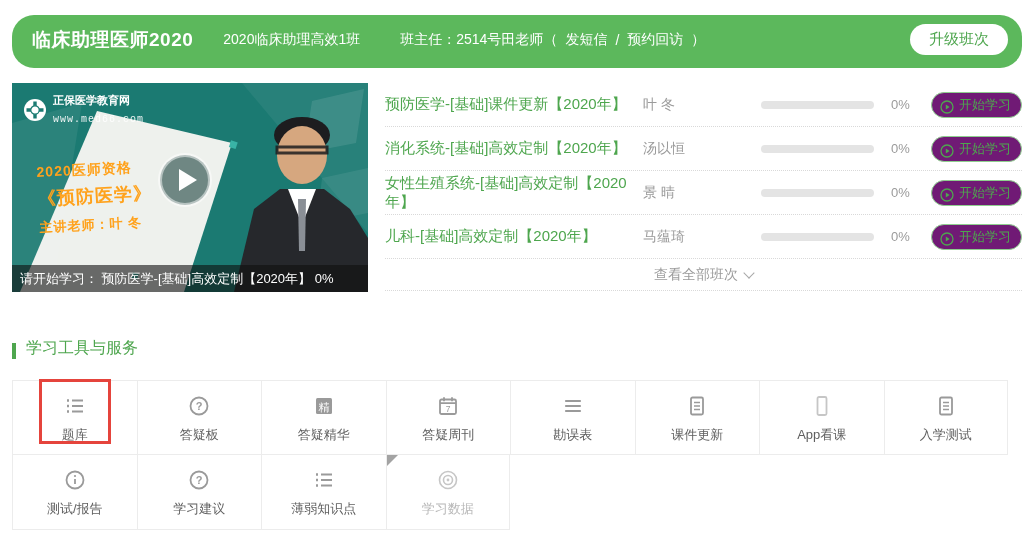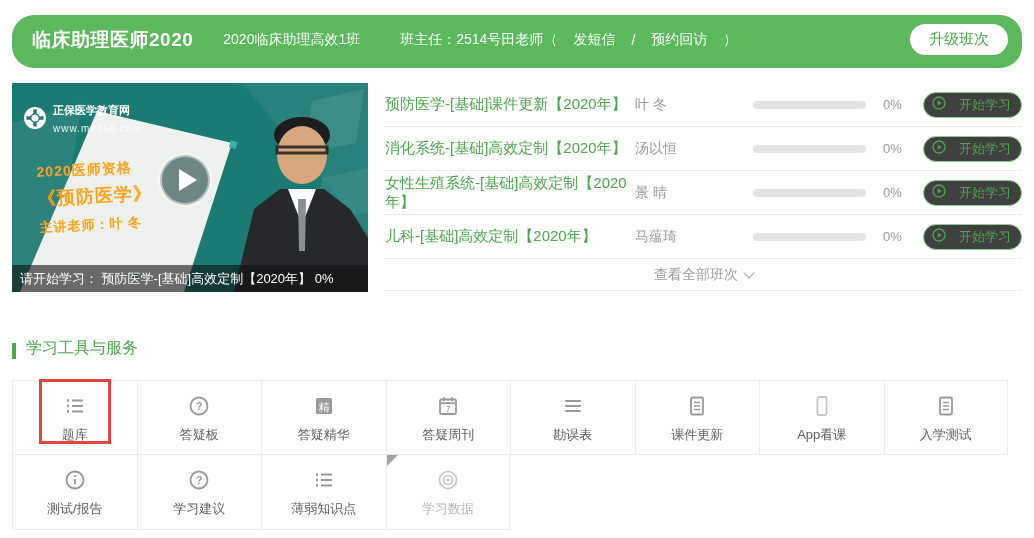--- a/index.html
+++ b/index.html
@@ -6,32 +6,32 @@
   html,body { width:1034px; height:538px; background:#fff; overflow:hidden;
     font-family:"Liberation Sans","DejaVu Sans",sans-serif; }
   .page { padding:15px 12px 0 12px; }
 
   
   .topbar { height:53px; background:#5cb85c; display:flex; align-items:center;
     padding:0 14px 4px 20px; color:#fff;border-radius:22px; }
   .topbar-title { font-size:19px; font-weight:bold; letter-spacing:.5px; }
   .topbar-class { font-size:14px; margin-left:30px; }
   .topbar-advisor { font-size:14px; margin-left:40px; display:flex; align-items:center; }
-  .topbar-advisor a { color:#fff; text-decoration:none; margin:0 16px; }
+  .topbar-advisor a { color:#fff; text-decoration:none; margin:0 8px; }
   .upgrade-btn { margin-left:auto; background:#fff; color:#4ea64e; border:none;
     border-radius:16px; padding:6px 19px; font-size:15px; cursor:pointer; }
 
   
   .main { display:flex; margin-top:15px; }
 
   
   .video { position:relative; width:356px; height:209px; flex-shrink:0;
     background:#1b7a72; overflow:hidden; cursor:pointer; }
   .video svg.deco { position:absolute; inset:0; }
-  .brand { position:absolute; top:17px; left:11px; display:flex; align-items:center; z-index:3; }
+  .brand { position:absolute; top:9px; left:11px; display:flex; align-items:center; z-index:3;font-family:Liberation Mono, monospace; }
   .brand-text { margin-left:6px; color:#fff; line-height:1.1; }
   .brand-name { font-size:11px; font-weight:bold; }
   .brand-url  { font-size:10px; letter-spacing:1px; opacity:.9; }
   .promo { position:absolute; left:26px; top:78px; z-index:2; color:#ffa21c;
     transform:rotate(-3deg); font-weight:bold; }
   .promo-line1 { font-size:14px; letter-spacing:1px; }
   .promo-line2 { font-size:18px; margin-top:5px; letter-spacing:1px; }
   .promo-line3 { font-size:13px; margin-top:8px; letter-spacing:1px; }
   .play { position:absolute; left:144px; top:68px; z-index:3; cursor:pointer; }
   .caption { position:absolute; left:0; right:0; bottom:0; height:27px; z-index:4;
@@ -40,23 +40,23 @@
 
   
   .courses { flex:1; margin-left:17px; }
   .course-row { display:flex; align-items:center; height:44px;
     border-bottom:1px dotted #d9d9d9; }
   .course-title { flex:1; color:#4ea64e; font-size:15px; text-decoration:none; }
   .course-teacher { width:118px; flex-shrink:0; color:#9b9b9b; font-size:14px; }
   .course-bar { width:113px; height:8px; flex-shrink:0; background:#e4e4e4;
     border-radius:4px; margin-right:17px; }
   .course-pct { width:40px; flex-shrink:0; color:#9b9b9b; font-size:13px; }
-  .course-btn { display:flex; align-items:flex-start; gap:13px; flex-shrink:0;
+  .course-btn { display:flex; align-items:flex-end; gap:5px; flex-shrink:0;
     border:1px solid #8fce8f; color:#4ea64e; border-radius:13px;
-    padding:3px 10px 3px 8px; font-size:13px; background:#404040; cursor:pointer; }
+    padding:3px 10px 3px 8px; font-size:13px; background:#701a75; cursor:pointer; }
   .view-all { height:32px; display:flex; align-items:center; justify-content:center;
     gap:7px; color:#9b9b9b; font-size:14px; border-bottom:1px dotted #d9d9d9; cursor:pointer; }
   .chev { width:8px; height:8px; border-right:1.5px solid #a8a8a8;
     border-bottom:1.5px solid #a8a8a8; transform:rotate(45deg); margin-top:-4px; }
 
   
   .tools-title { margin-top:46px; display:flex; align-items:flex-end;
     color:#4ea64e; font-size:16px; }
   .tools-title .bar { width:4px; height:16px; background:#4ea64e; margin-right:10px; }
   .grid { margin-top:21px; width:997px; }

